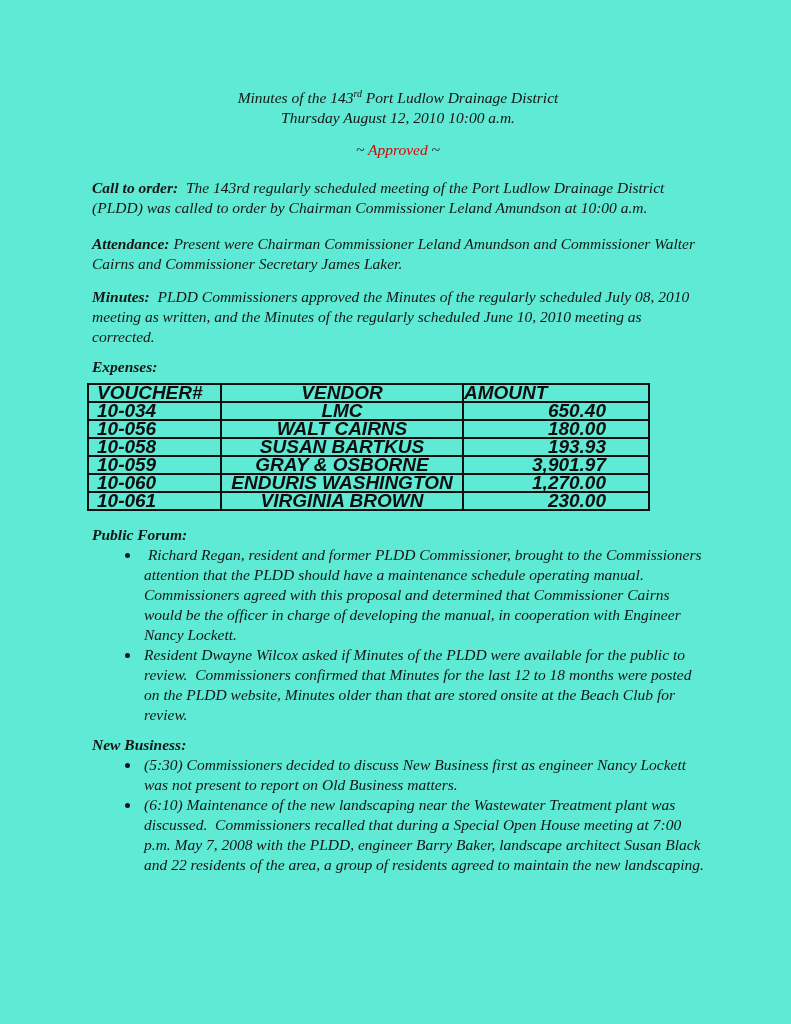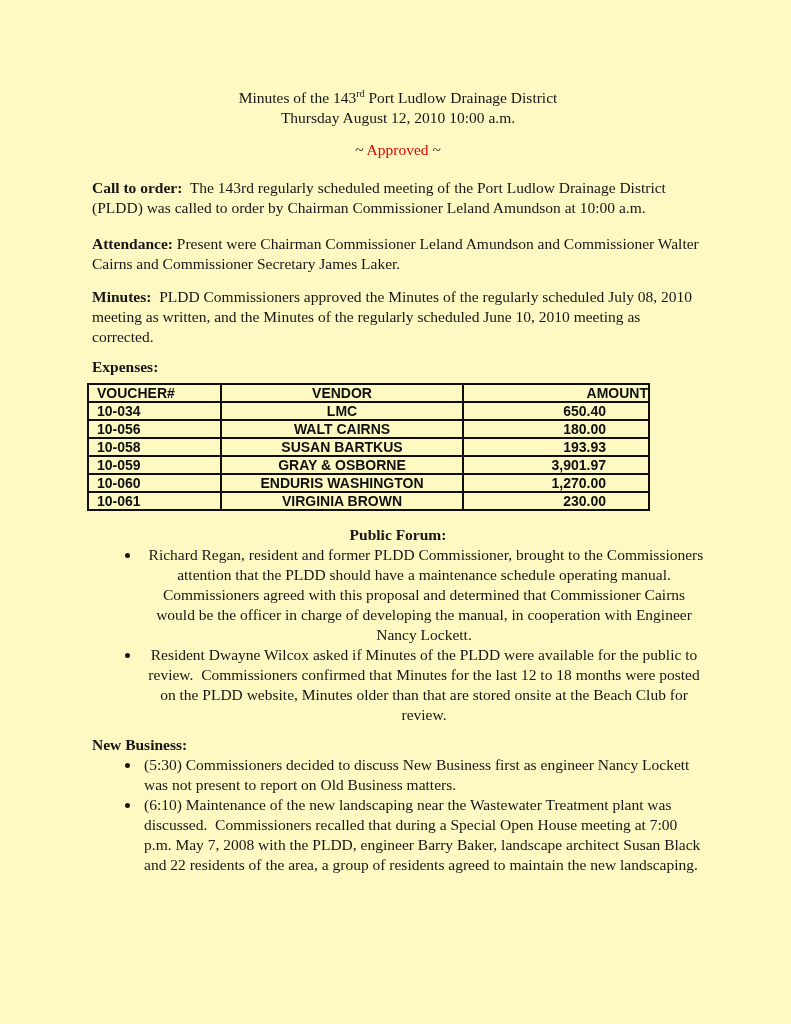--- a/index.html
+++ b/index.html
@@ -4,26 +4,27 @@
 <style>
   html, body {
     margin: 0;
     padding: 0;
     background: #ffffff;
   }
   .page {
     position: relative;
     width: 791px;
     height: 1024px;
-    background: #fef9c3;
+    background: #5eead4;
     overflow: hidden;
     font-family: "Liberation Serif", serif;
     color: #161616;
     font-size: 15.5px;
     line-height: 20px;
+    font-style: italic;
   }
   .content {
     padding: 88px 87px 0 92px;
   }
   .t { white-space: pre-wrap; }
 
   
   .doc-header {
     text-align: center;
     line-height: 19.5px;
@@ -49,40 +50,40 @@
   .bold-line { font-weight: bold; }
 
   
   .voucher-table {
     margin: 6px 0 0 -5px;
     border-collapse: collapse;
     width: 561px;
     table-layout: fixed;
     font-family: "Liberation Sans", sans-serif;
     font-weight: bold;
-    font-size: 14px;
+    font-size: 19px;
     color: #0f0f0f;
   }
   .voucher-table col.c-voucher { width: 133px; }
   .voucher-table col.c-vendor  { width: 242px; }
   .voucher-table col.c-amount  { width: 186px; }
   .voucher-table th, .voucher-table td {
     border: 2px solid #0f0f0f;
     height: 16px;
     padding: 0;
     line-height: 16px;
     overflow: hidden;
   }
   .voucher-table .col-voucher { text-align: left; padding-left: 8px; }
   .voucher-table .col-vendor  { text-align: center; }
-  .voucher-table .col-amount-h{ text-align: right; margin-top: 40px; }
+  .voucher-table .col-amount-h{ text-align: left; margin-top: 40px; }
   .voucher-table .col-amount  { text-align: right; padding-right: 42px; }
 
   
-  .mt-public-forum { margin-top: 14px; text-align: center; }
+  .mt-public-forum { margin-top: 14px; }
   .mt-new-business { margin-top: 10px; }
   .bullets {
     margin: 0;
     padding: 0 0 0 49px;
     list-style: disc outside;
   }
   .bullets li {
     padding-left: 3px;
   }
 </style>

